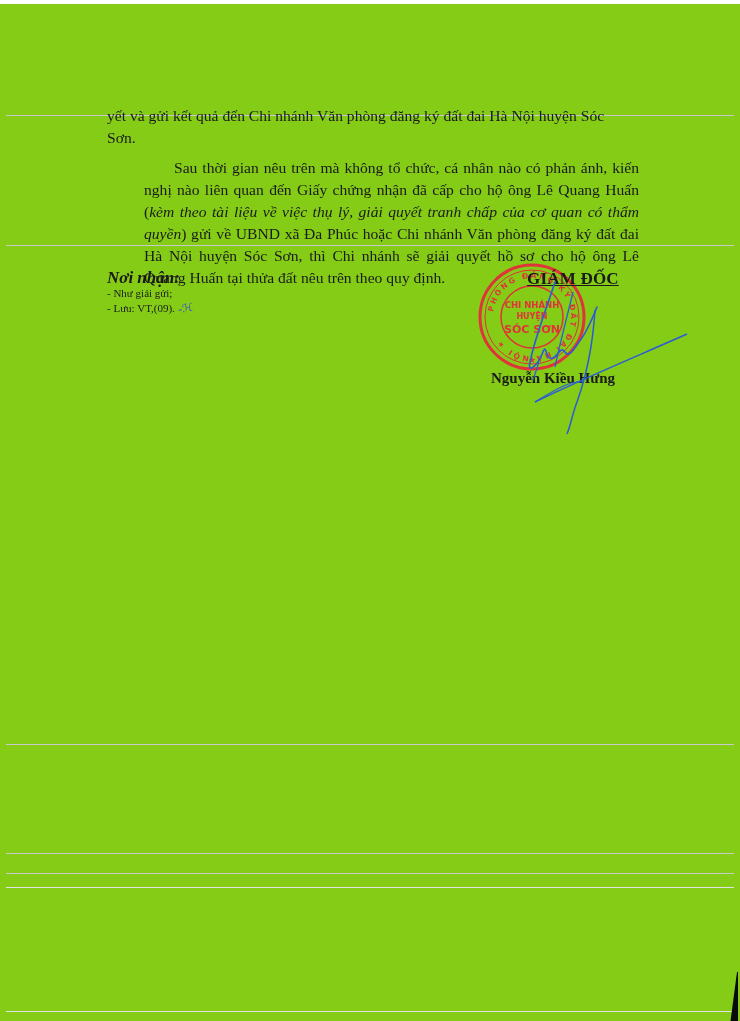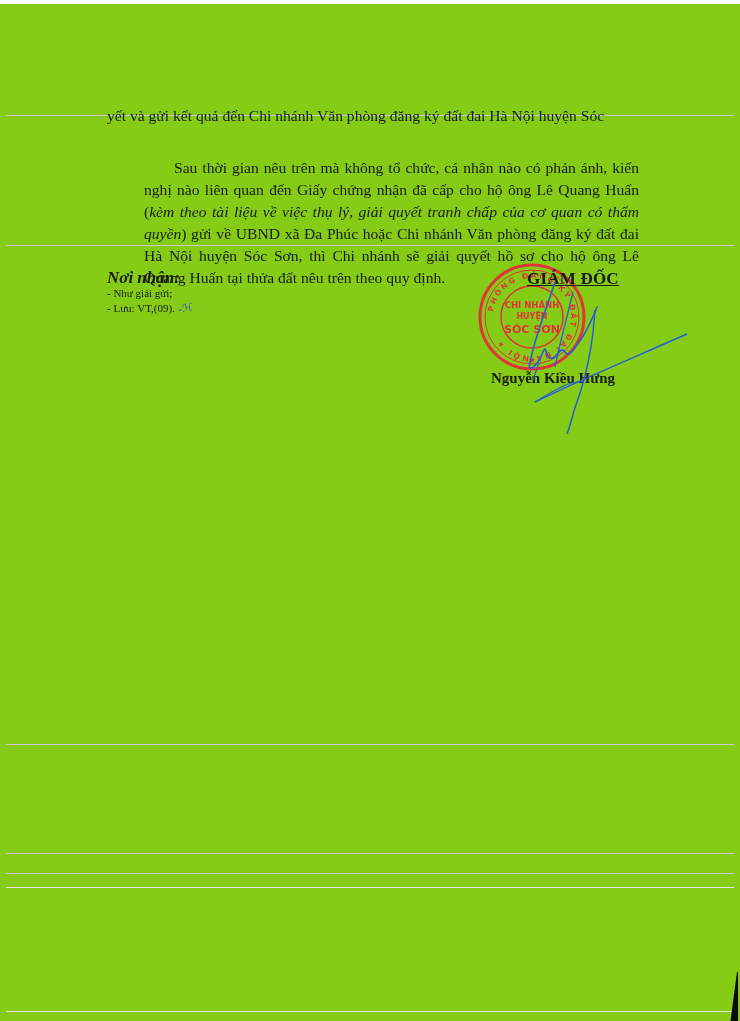--- a/index.html
+++ b/index.html
@@ -31,20 +31,21 @@
   <div class="scanline" style="top:111px;"></div>
   <div class="scanline" style="top:241px;"></div>
   <div class="scanline" style="top:740px;"></div>
   <div class="scanline" style="top:849px;"></div>
   <div class="scanline" style="top:869px;"></div>
   <div class="scanline light" style="top:883px;"></div>
   <div class="scanline light" style="top:1007px;"></div>
 
   <div class="body-text p1">
     <p class="para" style="text-align:left;white-space:nowrap;">yết và gửi kết quả đến Chi nhánh Văn phòng đăng ký đất đai Hà Nội huyện Sóc</p>
+    <p class="para">Sơn.</p>
   </div>
 
   <div class="body-text p2">
     <p class="para indent">
       <span>Sau thời gian nêu trên mà không tổ chức, cá nhân nào có phản ánh, kiến nghị nào liên quan đến Giấy chứng nhận đã cấp cho hộ ông Lê Quang Huấn (</span><em>kèm theo tài liệu về việc thụ lý, giải quyết tranh chấp của cơ quan có thẩm quyền</em><span>) gửi về UBND xã Đa Phúc hoặc Chi nhánh Văn phòng đăng ký đất đai Hà Nội huyện Sóc Sơn, thì Chi nhánh sẽ giải quyết hồ sơ cho hộ ông Lê Quang Huấn tại thửa đất nêu trên theo quy định.</span>
     </p>
   </div>
 
   <div class="recipients">
     <div class="title">Nơi nhận:</div>

